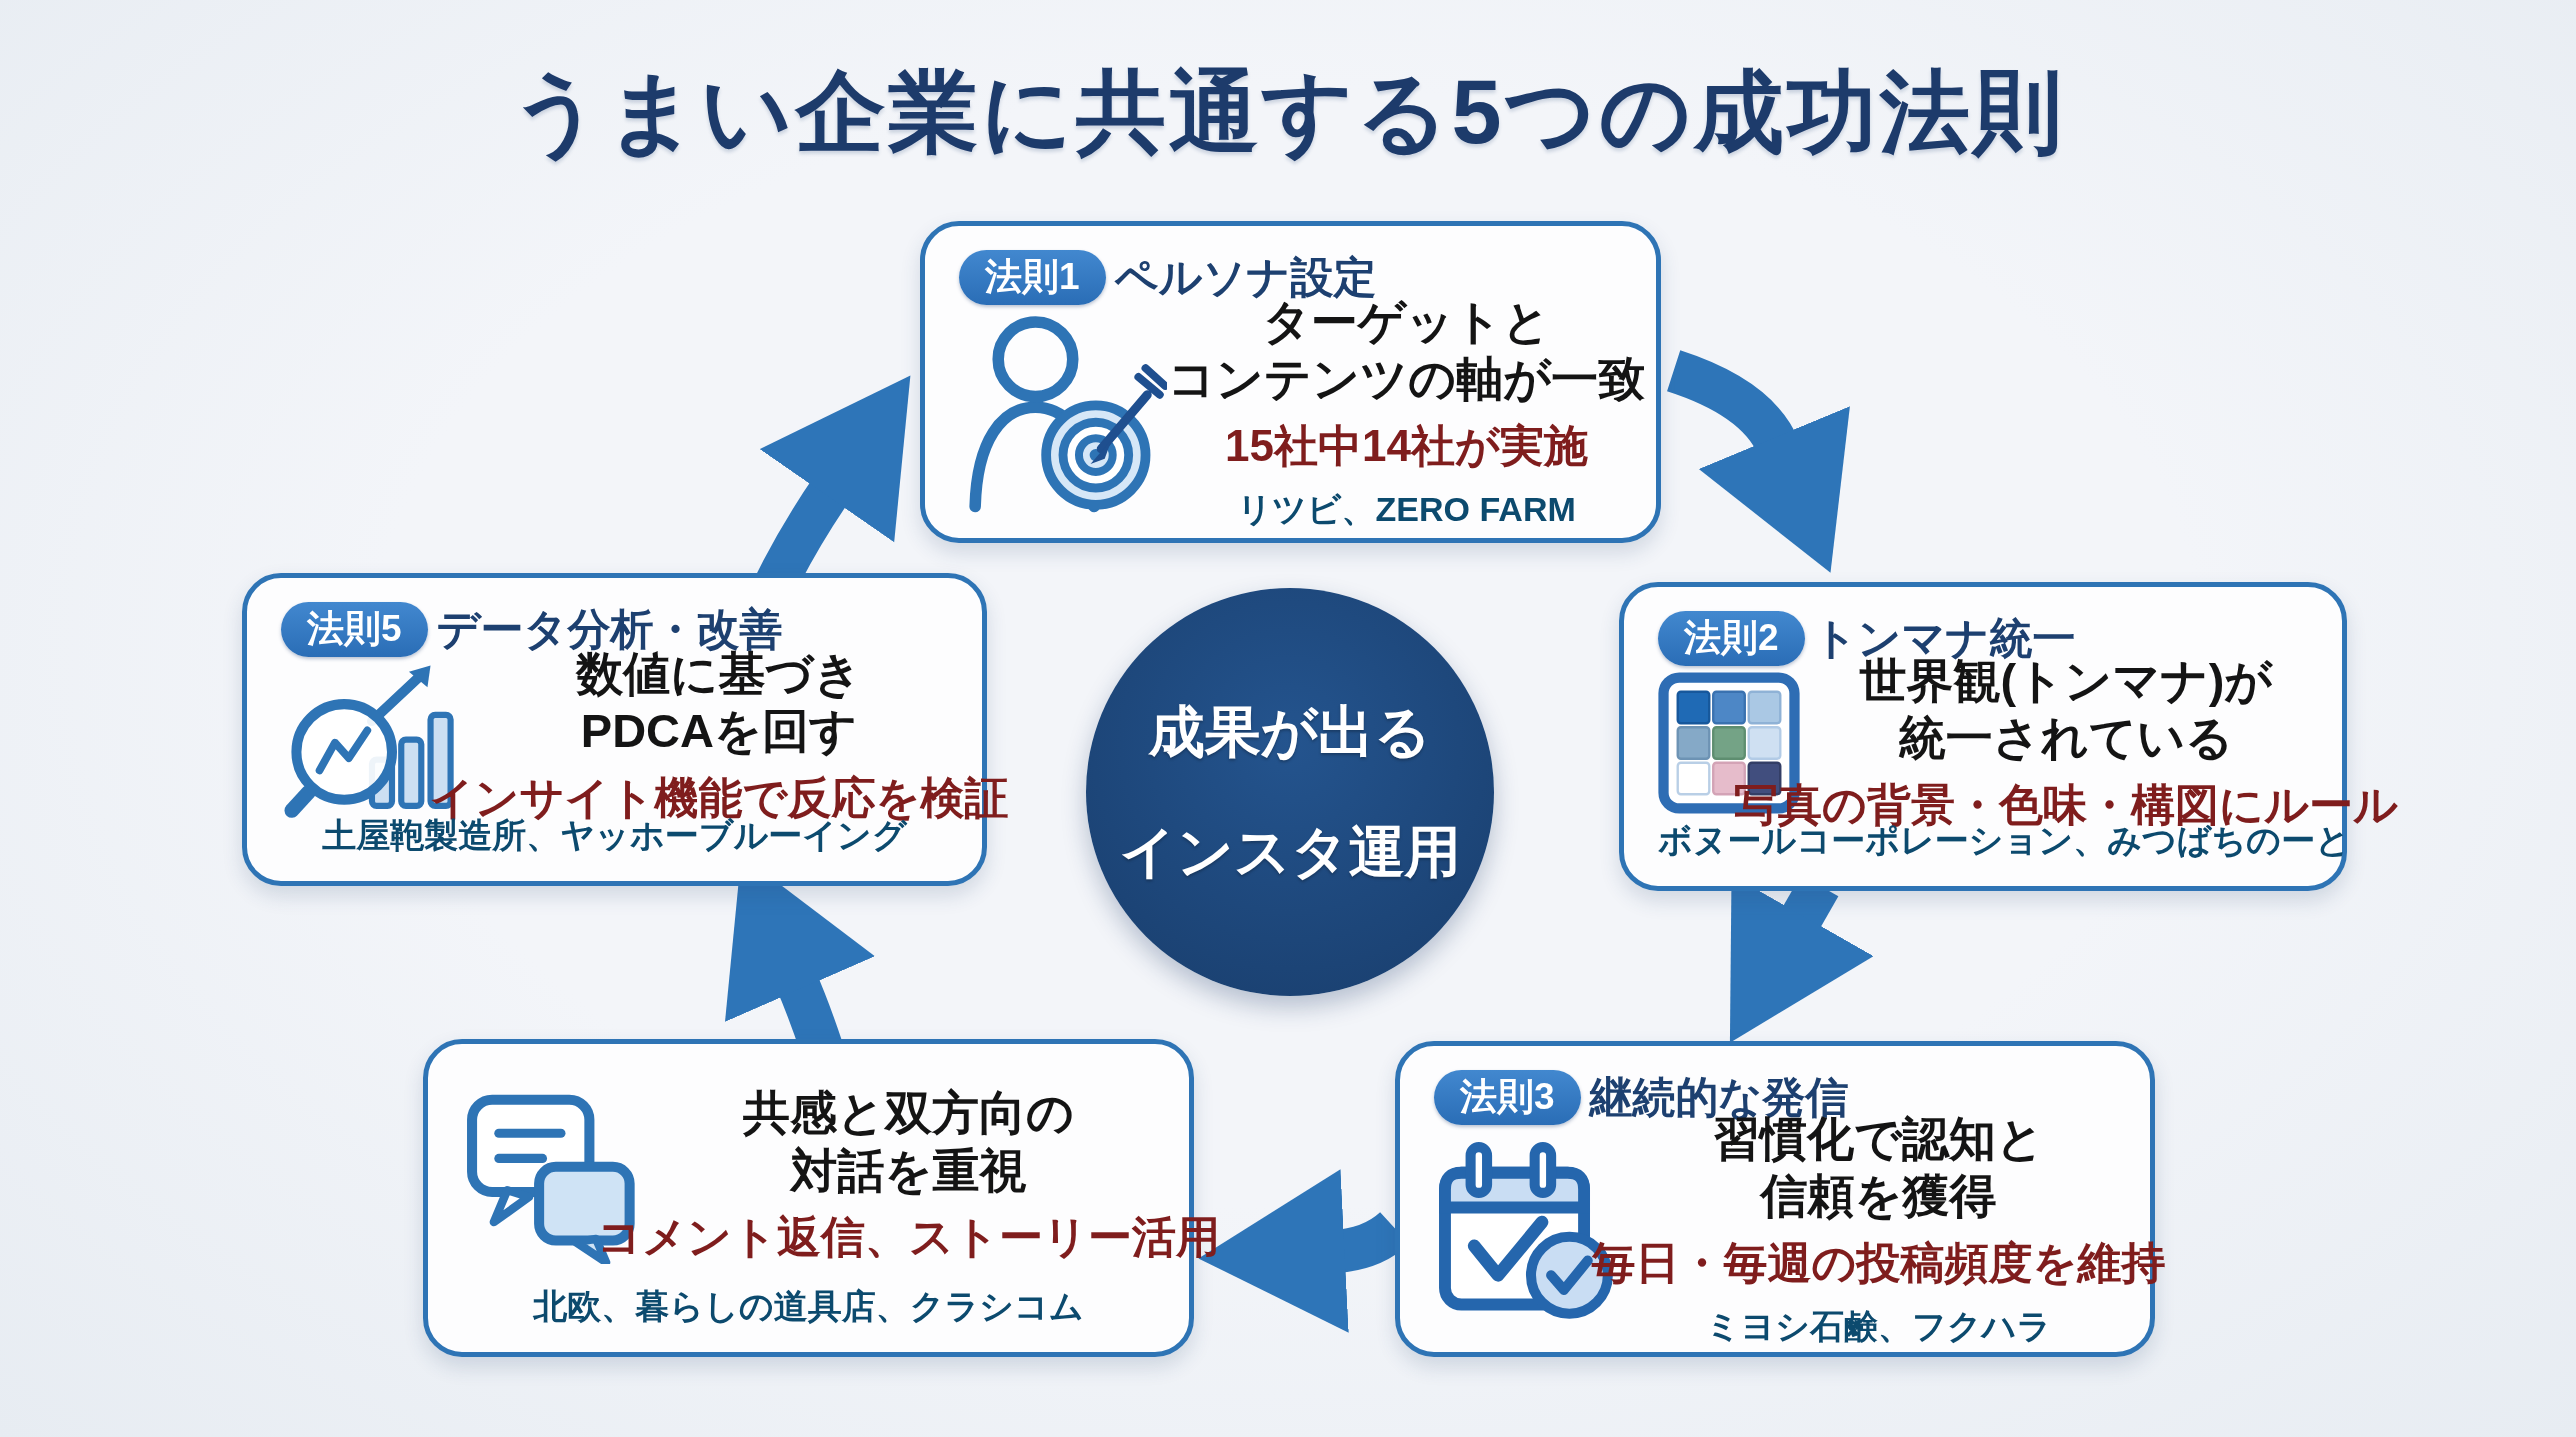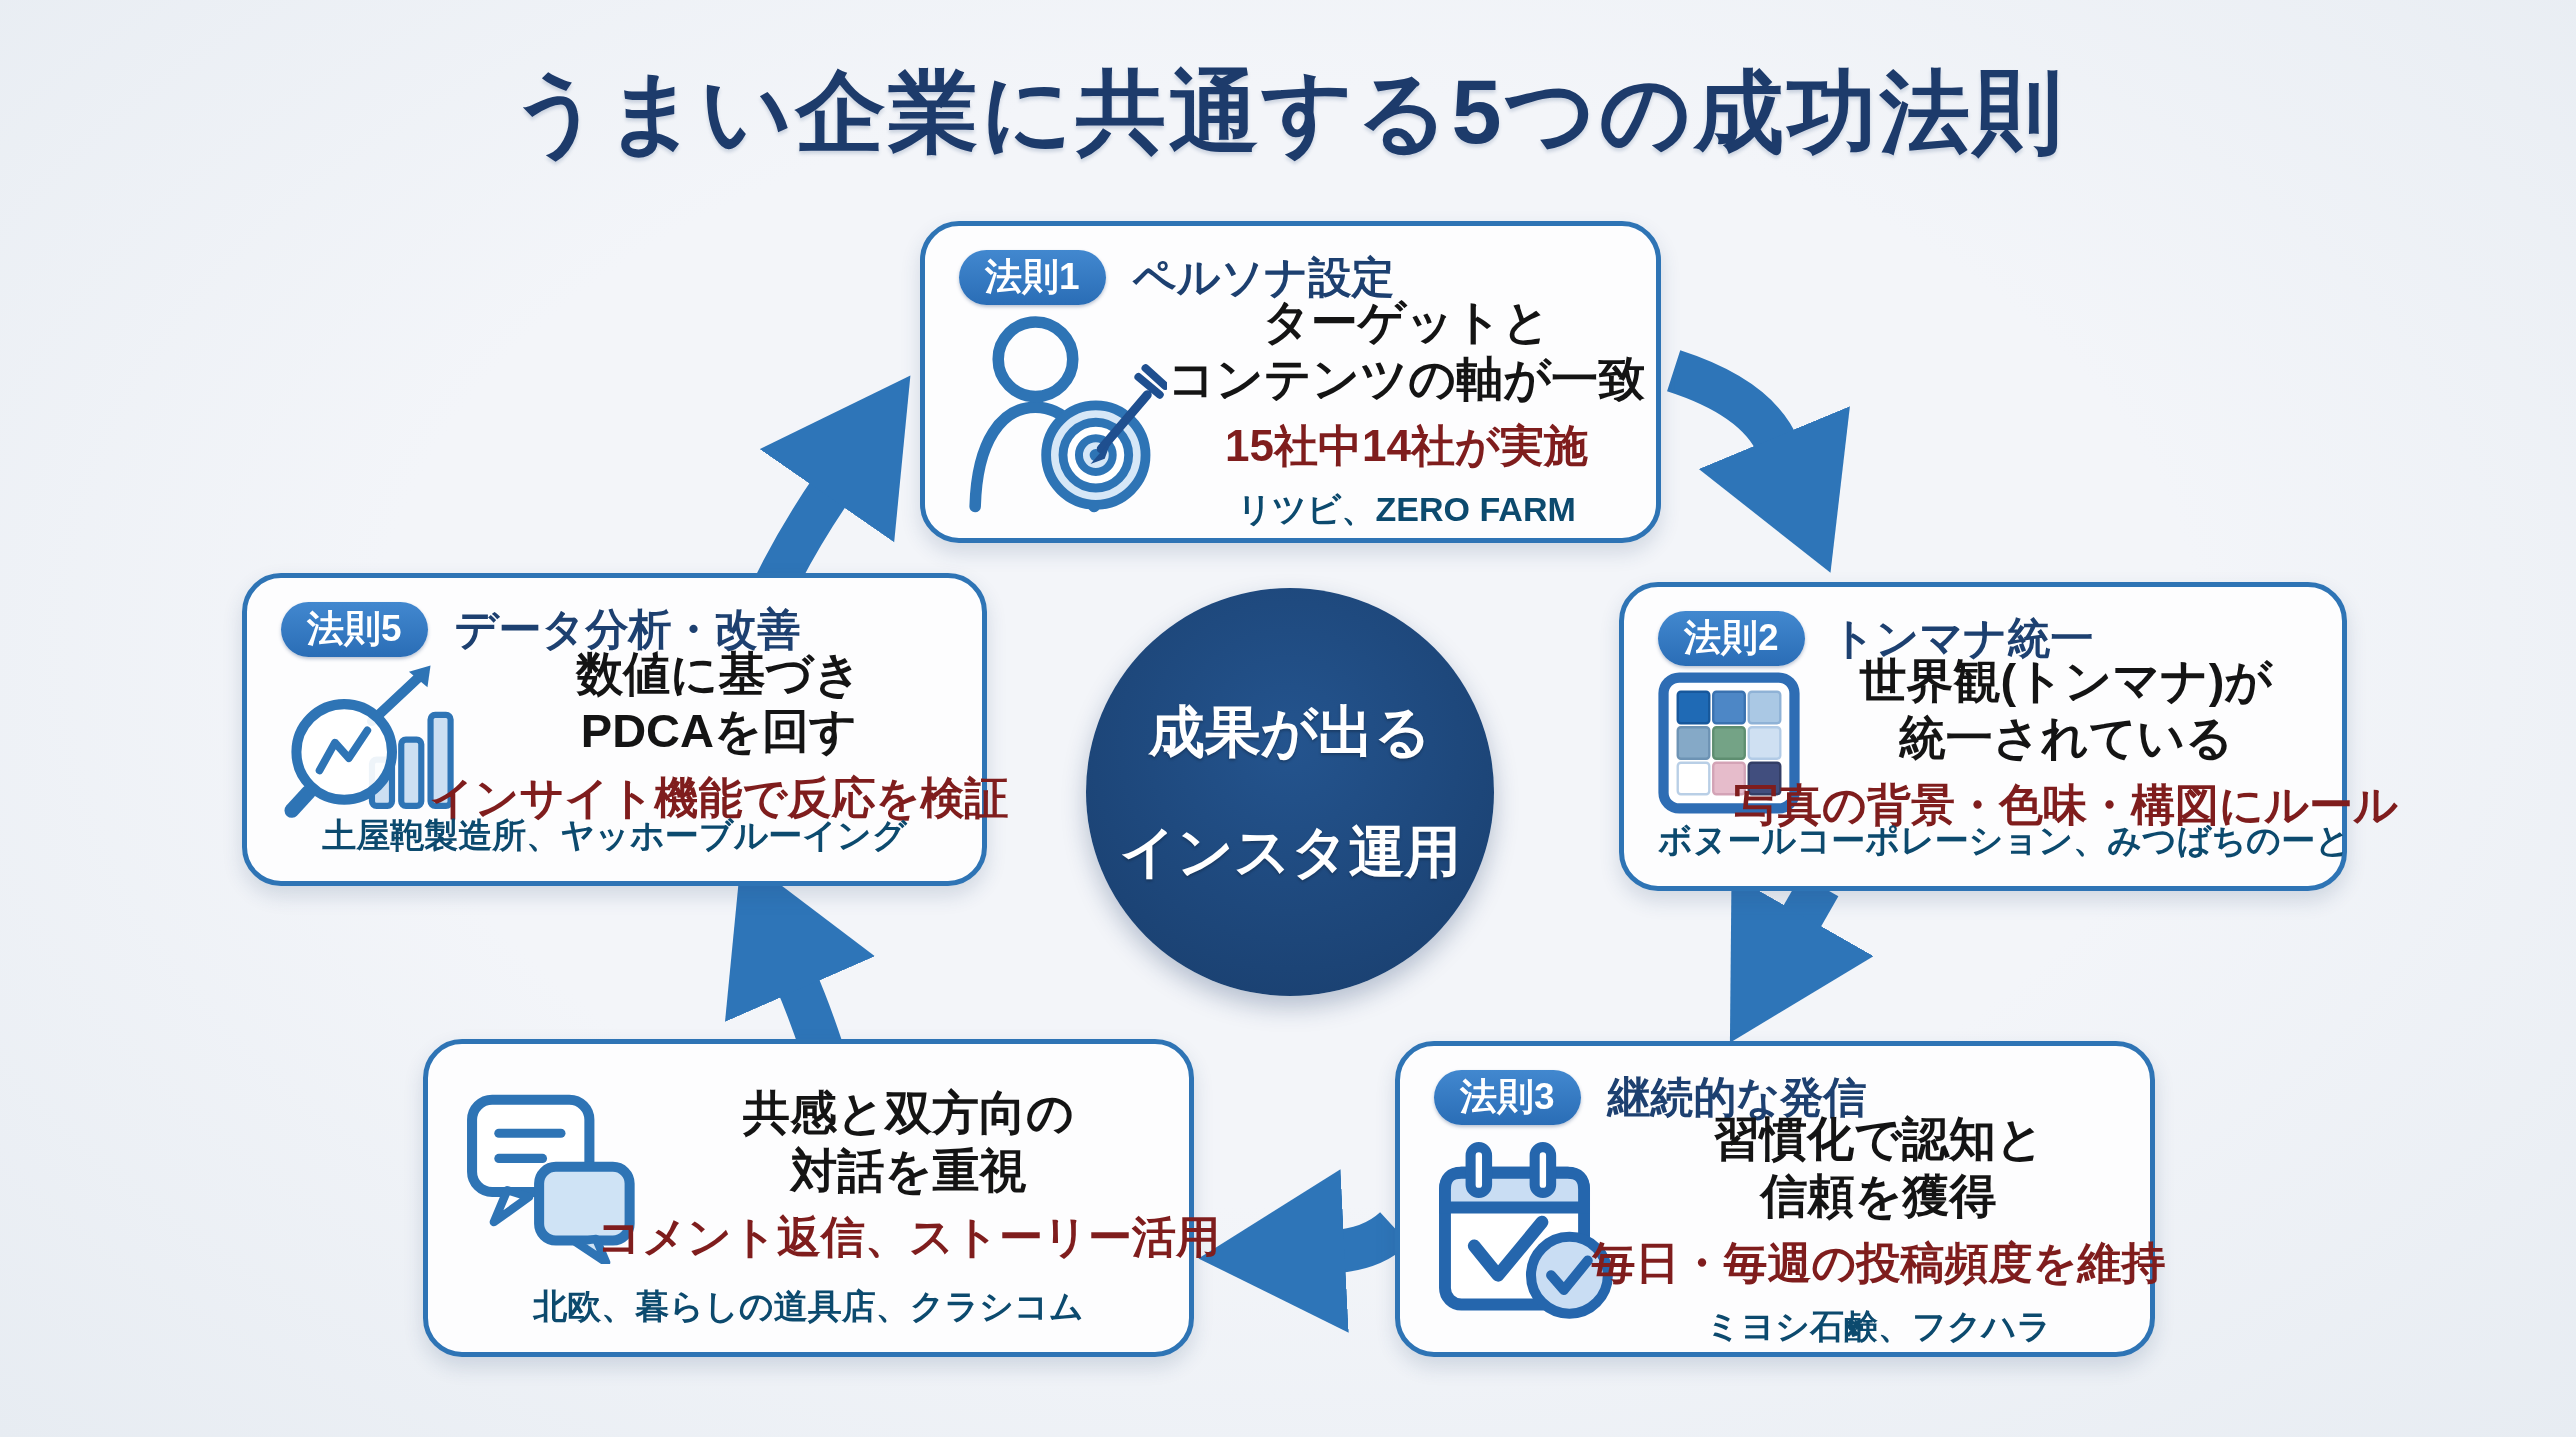--- a/index.html
+++ b/index.html
@@ -19,21 +19,21 @@
     position:absolute; background:#fdfdfe;
     border:5.6px solid #2e74b5; border-radius:39px;
     box-shadow:0 9.4px 20.6px rgba(40,70,110,0.16);
     padding:22.5px 34px; display:flex; flex-direction:column;
   }
   #box1 { left:920px;  top:221px;  width:741px; height:322px; }
   #box2 { left:1619px; top:582px;  width:728px; height:309px; }
   #box3 { left:1395px; top:1041px; width:760px; height:316px; }
   #box4 { left:423px;  top:1039px; width:771px; height:318px; }
   #box5 { left:242px;  top:573px;  width:745px; height:313px; }
-  .box-head { display:flex; align-items:center; gap:27px; flex:0 0 auto; }
+  .box-head { display:flex; align-items:center; gap:9px; flex:0 0 auto; }
   .badge {
     background:linear-gradient(180deg,#4288cf,#2a6db6);
     color:#ffffff; font-size:37px; font-weight:800;
     padding:6.6px 26px; border-radius:935px; line-height:1.15;
     box-shadow:0 1.9px 3.7px rgba(30,60,110,0.3);
   }
   .category { font-size:43px; font-weight:800; color:#1d4070; }
   .box-body { display:flex; align-items:center; gap:24px; flex:1 1 auto; margin-top:3.7px; min-height:0; }
   .icon-wrap { flex:0 0 auto; display:flex; align-items:center; justify-content:center; }
   .text-col { display:flex; flex-direction:column; min-width:0;align-items:center; }

